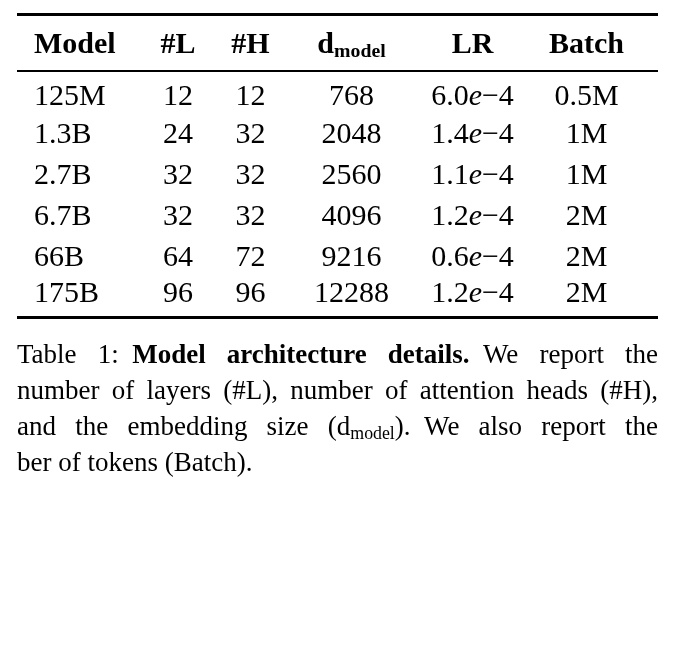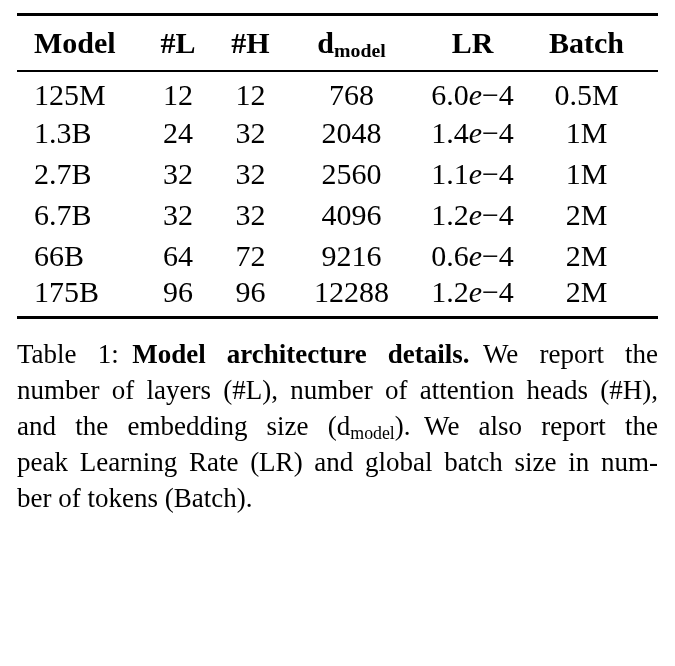--- a/index.html
+++ b/index.html
@@ -136,17 +136,16 @@
           <td class="a-right"><span>1.2</span><span class="mathe">e</span><span>−4</span></td>
           <td class="a-right pad-r">2M</td>
         </tr>
       </tbody>
   </table>
 
   <div class="caption">
       <div class="cap-line jl"><span>Table 1: </span><span class="bold">Model architecture details.</span><span> We report the</span></div>
       <div class="cap-line jl"><span>number of layers (#L), number of attention heads (#H),</span></div>
       <div class="cap-line jl"><span>and the embedding size (d</span><span class="subsc">model</span><span>). We also report the</span></div>
-      <div class="cap-line jl"><span>peak Learning Rate (LR) and global batch size in num-</span></div>
       <div class="cap-line"><span>ber of tokens (Batch).</span></div>
     </div>
 
 </div>
 
 </body></html>

